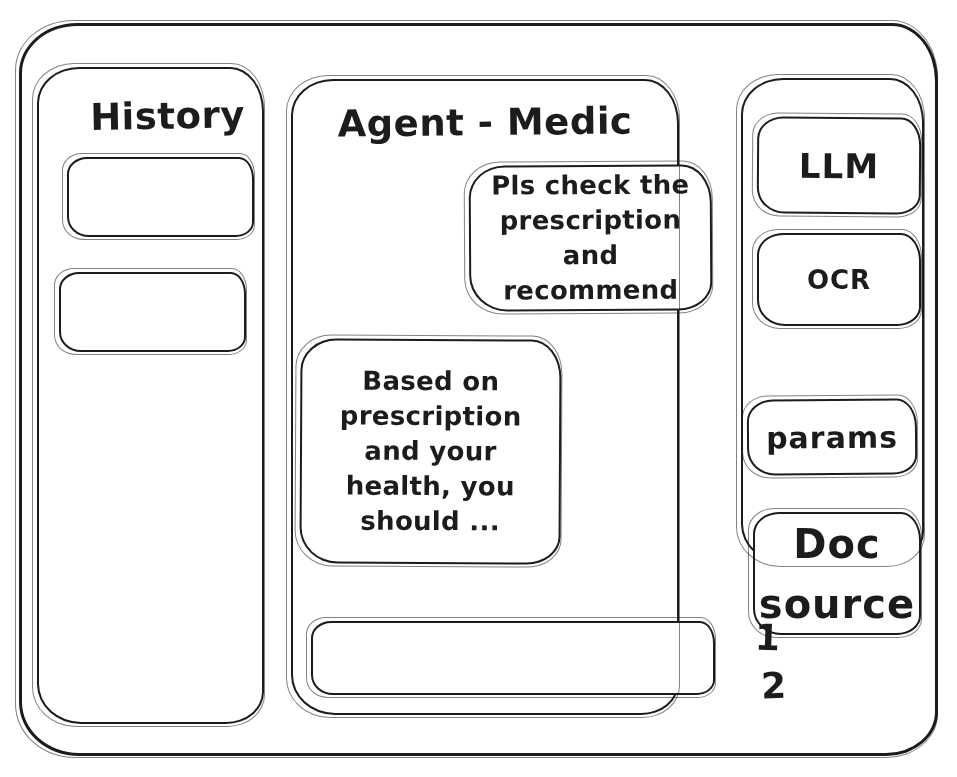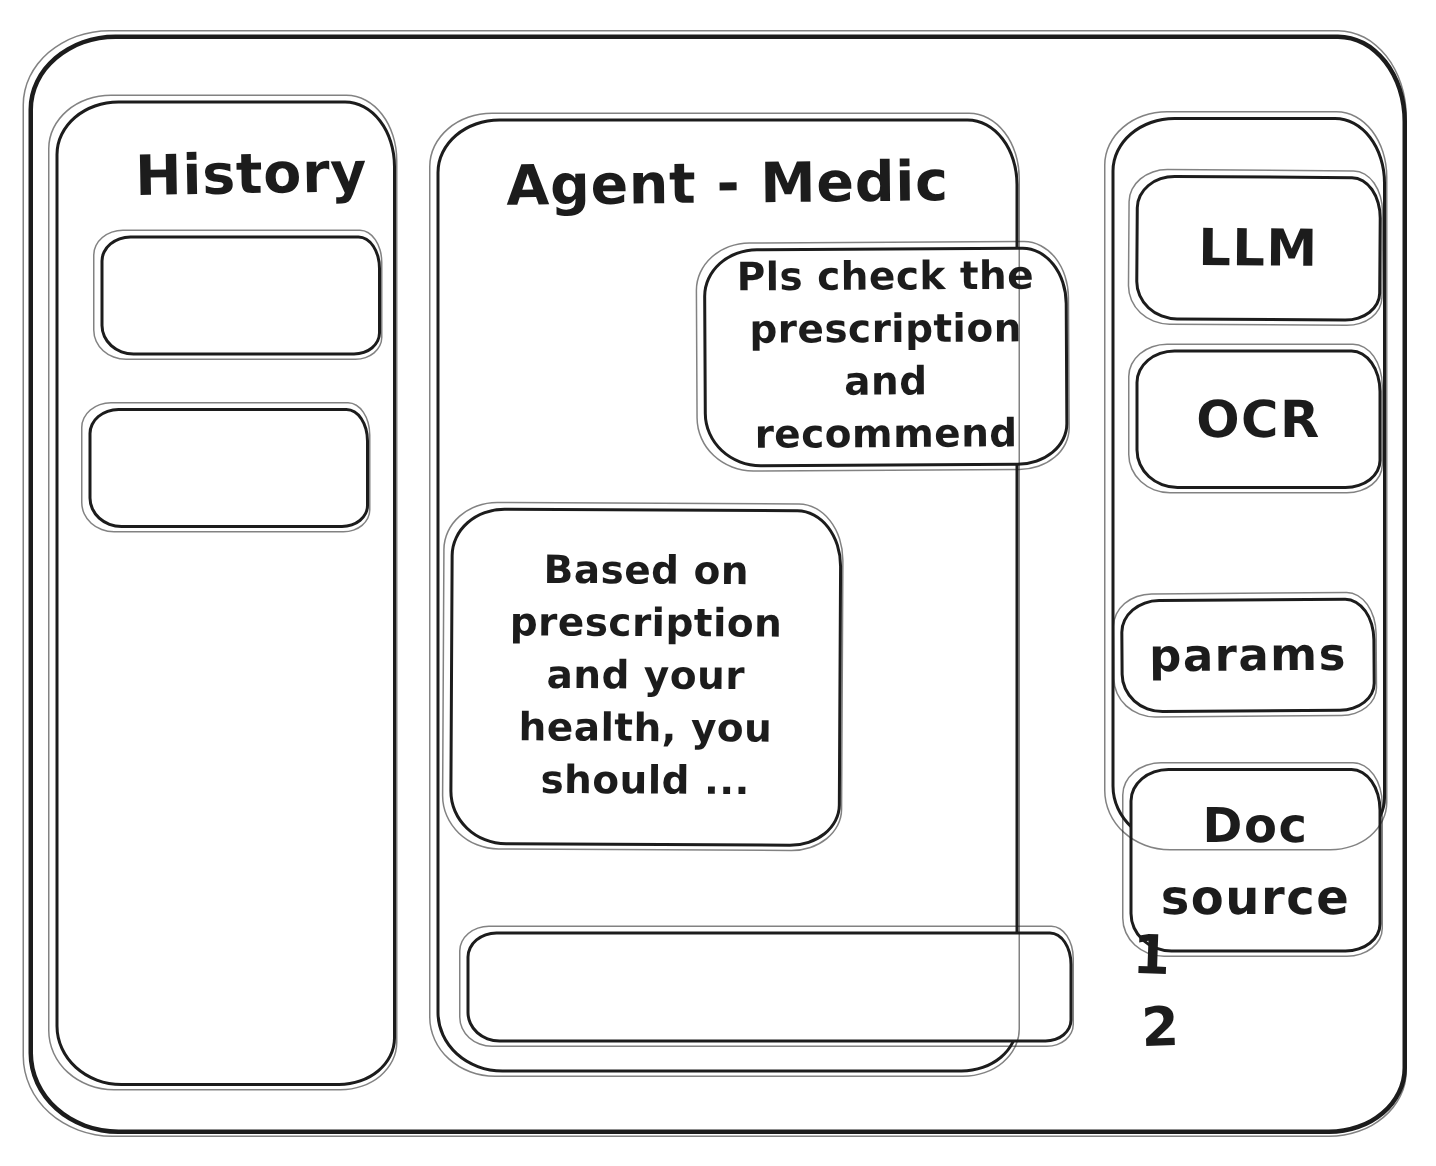--- a/index.html
+++ b/index.html
@@ -91,23 +91,23 @@
     font-family: inherit;
     font-weight: 700;
     color: #1c1c1c;
     letter-spacing: 1px;
     cursor: pointer;
     padding: 0;
     white-space: pre-line;
     text-align: center;
   }
   .btn-llm    { left: 14px; top: 37px;  width: 164px; height: 97px;  font-size: 34px; transform: rotate(0.4deg); }
-  .btn-ocr    { left: 14px; top: 153px; width: 164px; height: 93px;  font-size: 34px; }
+  .btn-ocr    { left: 14px; top: 153px; width: 164px; height: 93px;  font-size: 26px; }
   .btn-params { left: 4px;  top: 319px; width: 170px; height: 76px;  font-size: 30px; transform: rotate(-0.4deg); }
-  .btn-doc    { left: 10px; top: 432px; width: 168px; height: 123px; font-size: 32px; line-height: 1.5; }
+  .btn-doc    { left: 10px; top: 432px; width: 168px; height: 123px; font-size: 40px; line-height: 1.5; }
 
   .doc-num {
     position: absolute;
     font-size: 36px;
     font-weight: 700;
     z-index: 3;
     cursor: pointer;
     line-height: 1;
   }
   .doc-num-1 { left: 12px; top: 540px; transform: rotate(2deg); }

